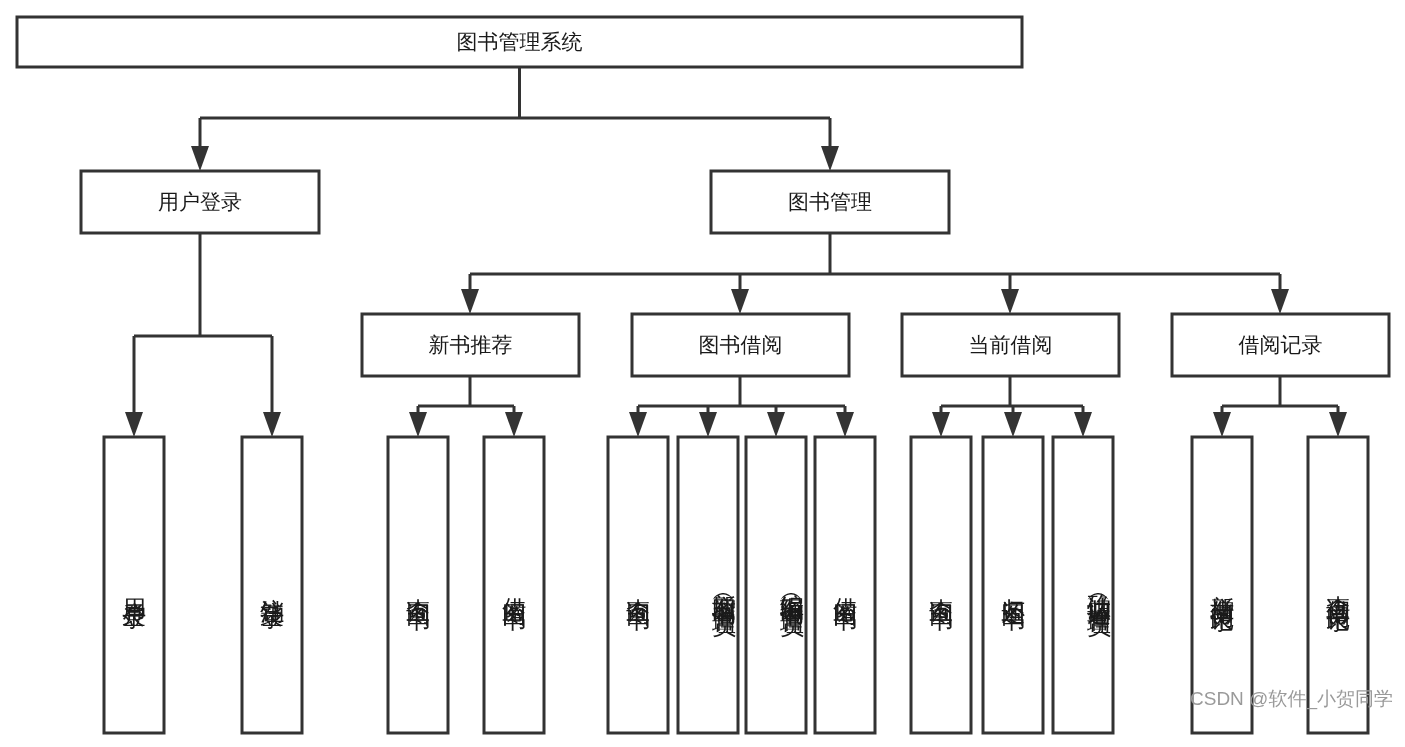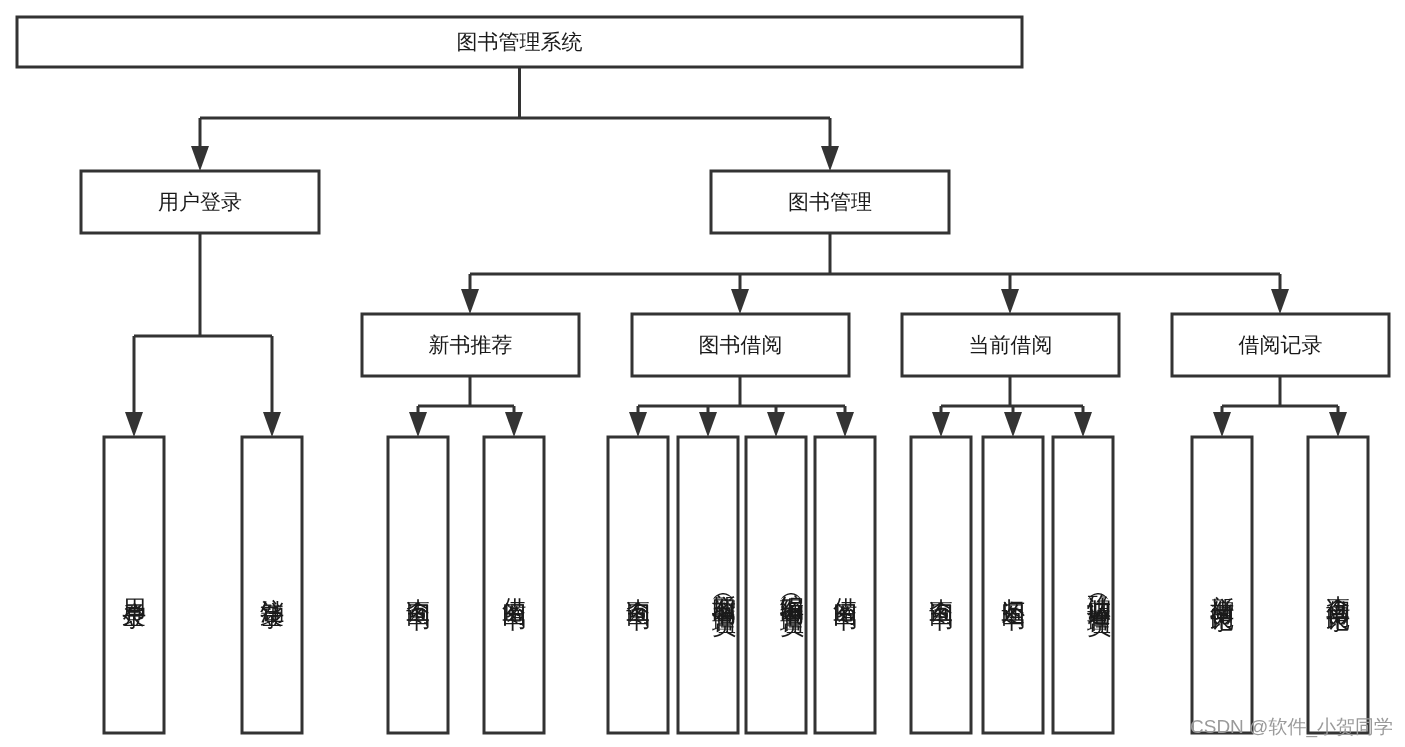--- a/index.html
+++ b/index.html
@@ -59,21 +59,21 @@
     color: #1a1a1a;
     letter-spacing: 3px;
     text-align: center;
     white-space: nowrap;
     pointer-events: none;
     user-select: none;
   }
   .watermark {
     position: absolute;
     left: 1190px;
-    top: 714px;
+    top: 686px;
     font-family: "Liberation Sans", "DejaVu Sans", sans-serif;
     font-size: 19px;
     color: #9a9a9a;
     white-space: nowrap;
     user-select: none;
   }
 </style>
 </head>
 <body>
 

